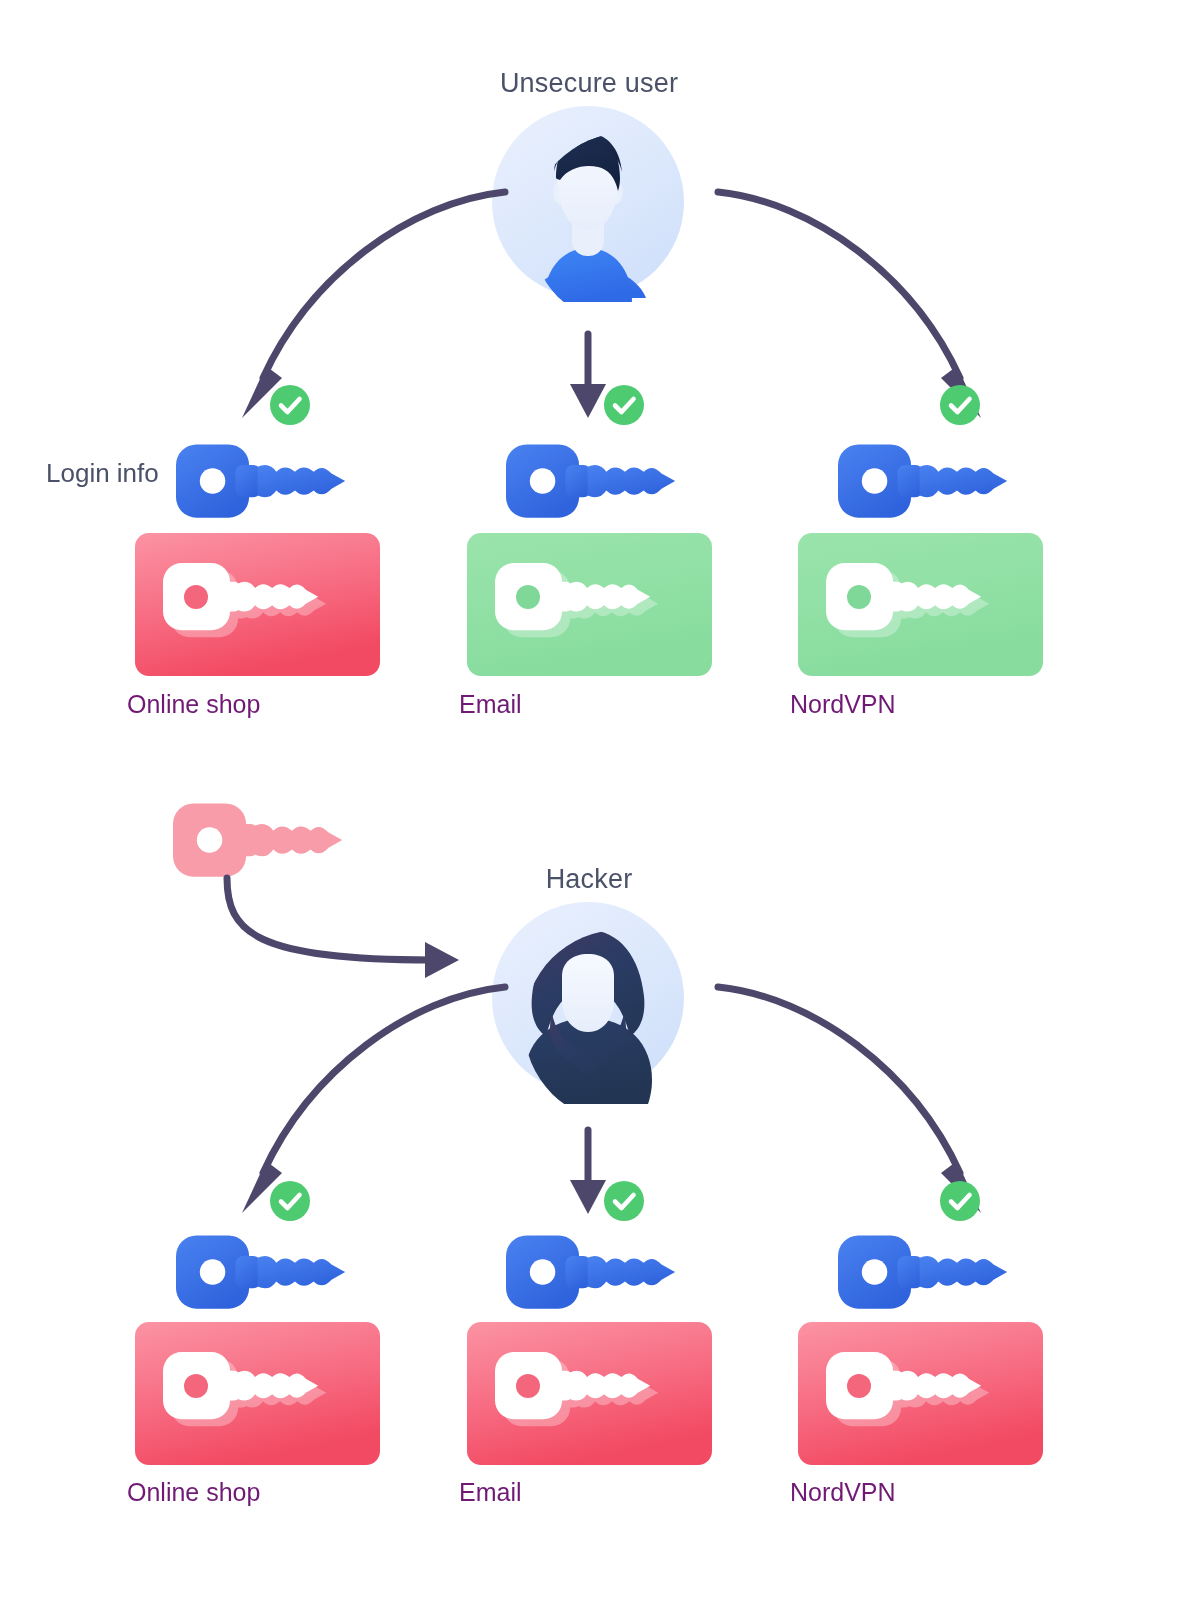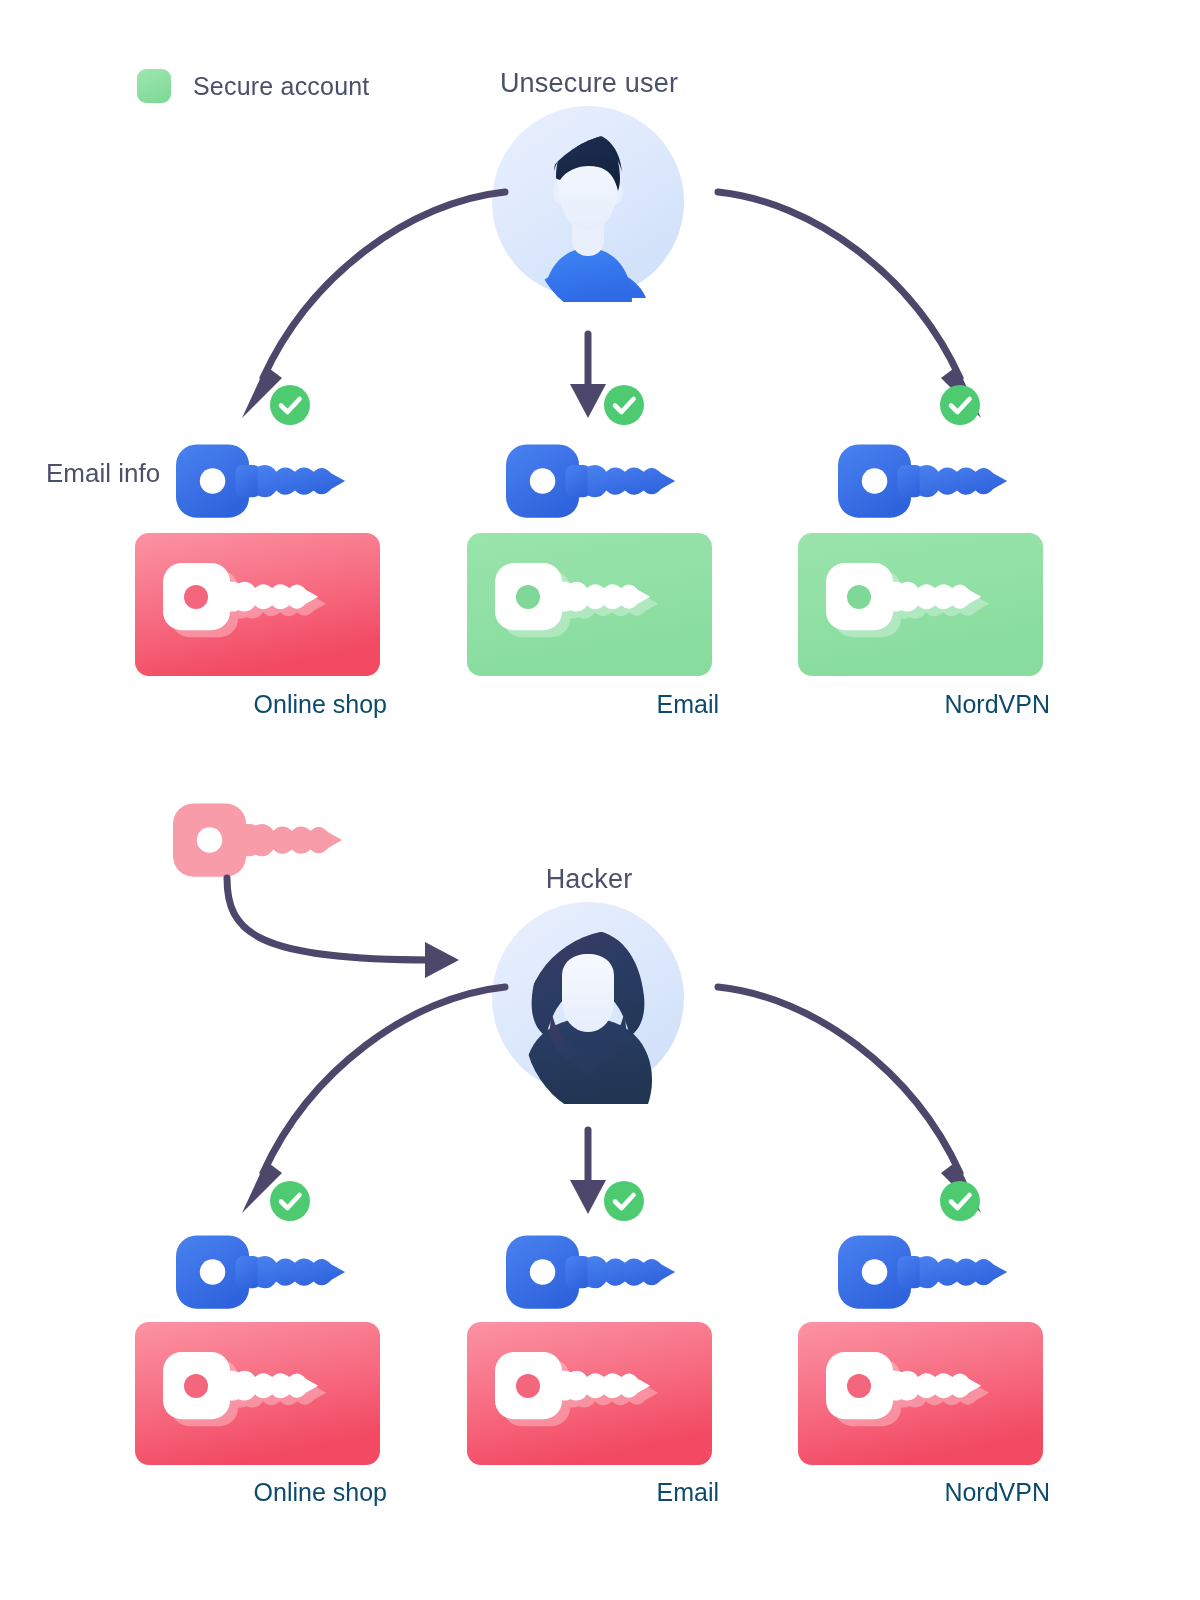--- a/index.html
+++ b/index.html
@@ -22,21 +22,21 @@
   .legend-sw.red{background:linear-gradient(160deg,#fb8094 0%,#f4596f 100%);}
   .legend-lbl{margin-left:22px;font-size:25px;color:#49506a;letter-spacing:.2px;white-space:nowrap;}
 
   
   .person-title{
     position:absolute;width:400px;text-align:center;
     font-size:27px;color:#4a5168;letter-spacing:.2px;margin-top:16px;
   }
 
   
-  .col-label{position:absolute;width:260px;text-align:right;font-size:25px;color:#0c4a6e;}
+  .col-label{position:absolute;width:260px;text-align:left;font-size:25px;color:#701a75;}
 
   .login-info{position:absolute;font-size:26px;color:#4a5168;white-space:nowrap;}
 
   svg{display:block;overflow:visible;}
 </style>
 </head>
 <body>
 
 <div class="stage">
 
@@ -85,24 +85,20 @@
         <rect x="0" y="4" width="86" height="86" rx="24"></rect>
         <rect x="70" y="28" width="30" height="38" rx="9"></rect>
         <path d="M96 30 q14 -6 22 6 q10 -10 22 0 q10 -10 22 0 q10 -10 21 2
                  l16 9 l-16 9 q-11 12 -21 2 q-12 10 -22 0 q-12 10 -22 0
                  q-8 12 -22 6 Z"></path>
       </g>
     </defs>
   </svg>
 
   <div class="legend">
-    <div class="legend-row">
-      <div class="legend-sw green"></div>
-      <div class="legend-lbl">Secure account</div>
-    </div>
   </div>
 
   <div class="person-title" style="left:389px;top:52px;">Unsecure user</div>
 
   <svg class="abs" style="left:492px;top:106px;" width="192" height="192" viewBox="0 0 192 192">
     <circle cx="96" cy="96" r="96" fill="url(#gAvatarBg)"></circle>
     <g clip-path="circle(96px at 96px 96px)">
       <path d="M96 160 c-30 0 -52 16 -58 32 h116 c-6 -16 -28 -32 -58 -32 Z" fill="url(#gShirt)"></path>
       <path d="M52 196 c0 -34 20 -54 44 -54 s44 20 44 54 Z" fill="url(#gShirt)"></path>
       <rect x="80" y="96" width="32" height="54" rx="15" fill="#e9f0fb"></rect>
@@ -136,21 +132,21 @@
   </svg>
   <svg class="abs" style="left:604px;top:385px;" width="40" height="40" viewBox="0 0 40 40">
     <circle cx="20" cy="20" r="20" fill="#4ecb71"></circle>
     <path d="M11 20.5 L17.5 27 L29.5 14" fill="none" stroke="#fff" stroke-width="4.6" stroke-linecap="round" stroke-linejoin="round"></path>
   </svg>
   <svg class="abs" style="left:940px;top:385px;" width="40" height="40" viewBox="0 0 40 40">
     <circle cx="20" cy="20" r="20" fill="#4ecb71"></circle>
     <path d="M11 20.5 L17.5 27 L29.5 14" fill="none" stroke="#fff" stroke-width="4.6" stroke-linecap="round" stroke-linejoin="round"></path>
   </svg>
 
-  <div class="login-info" style="left:46px;top:458px;">Email info</div>
+  <div class="login-info" style="left:46px;top:458px;">Login info</div>
 
   <svg class="abs" style="left:176px;top:441px;" width="170" height="70" viewBox="0 0 200 82">
     <g fill="url(#gBlueKey)">
         <use href="#keyShape"></use>
       </g>
     <circle cx="43" cy="47" r="15" fill="#ffffff"></circle>
   </svg>
   <svg class="abs" style="left:506px;top:441px;" width="170" height="70" viewBox="0 0 200 82">
     <g fill="url(#gBlueKey)">
         <use href="#keyShape"></use>

